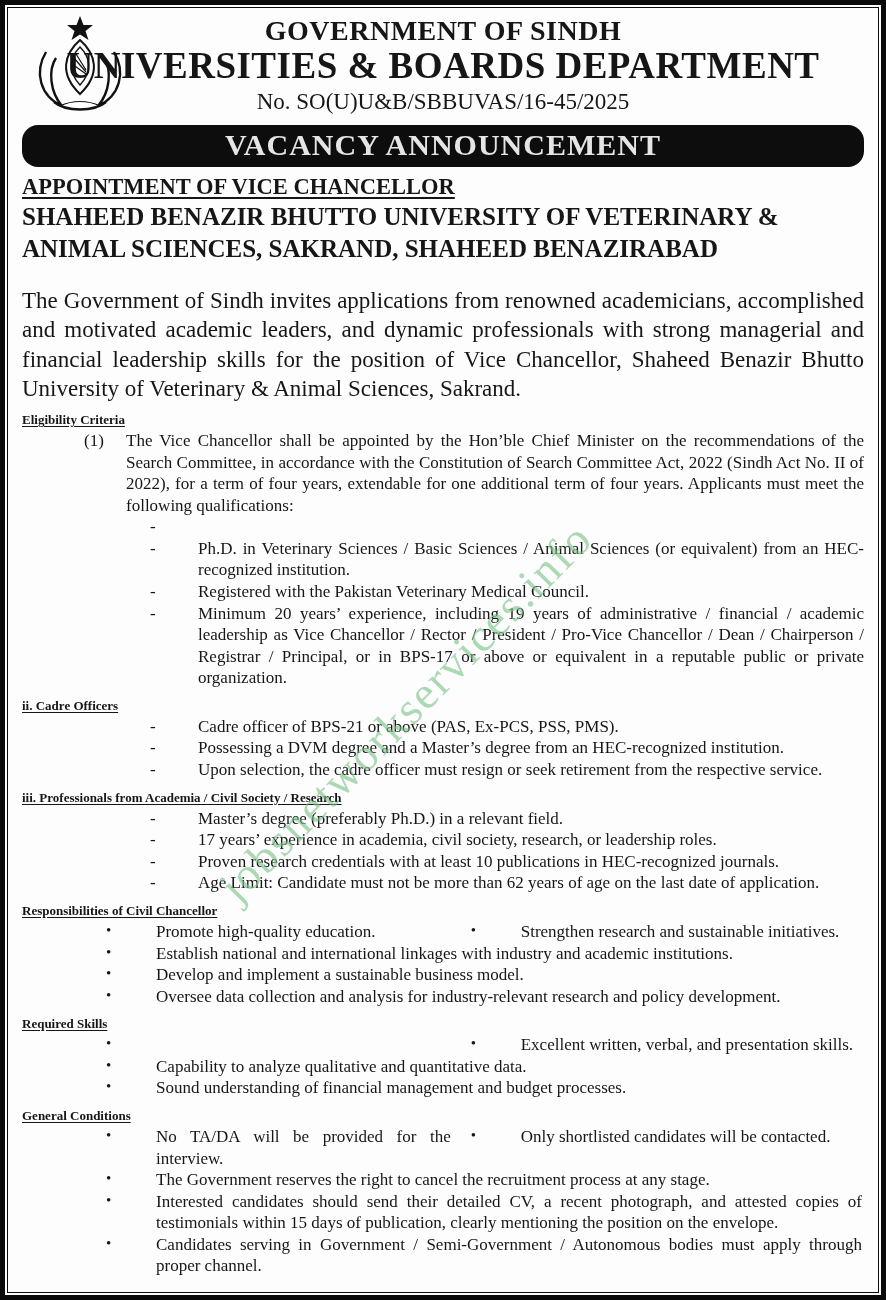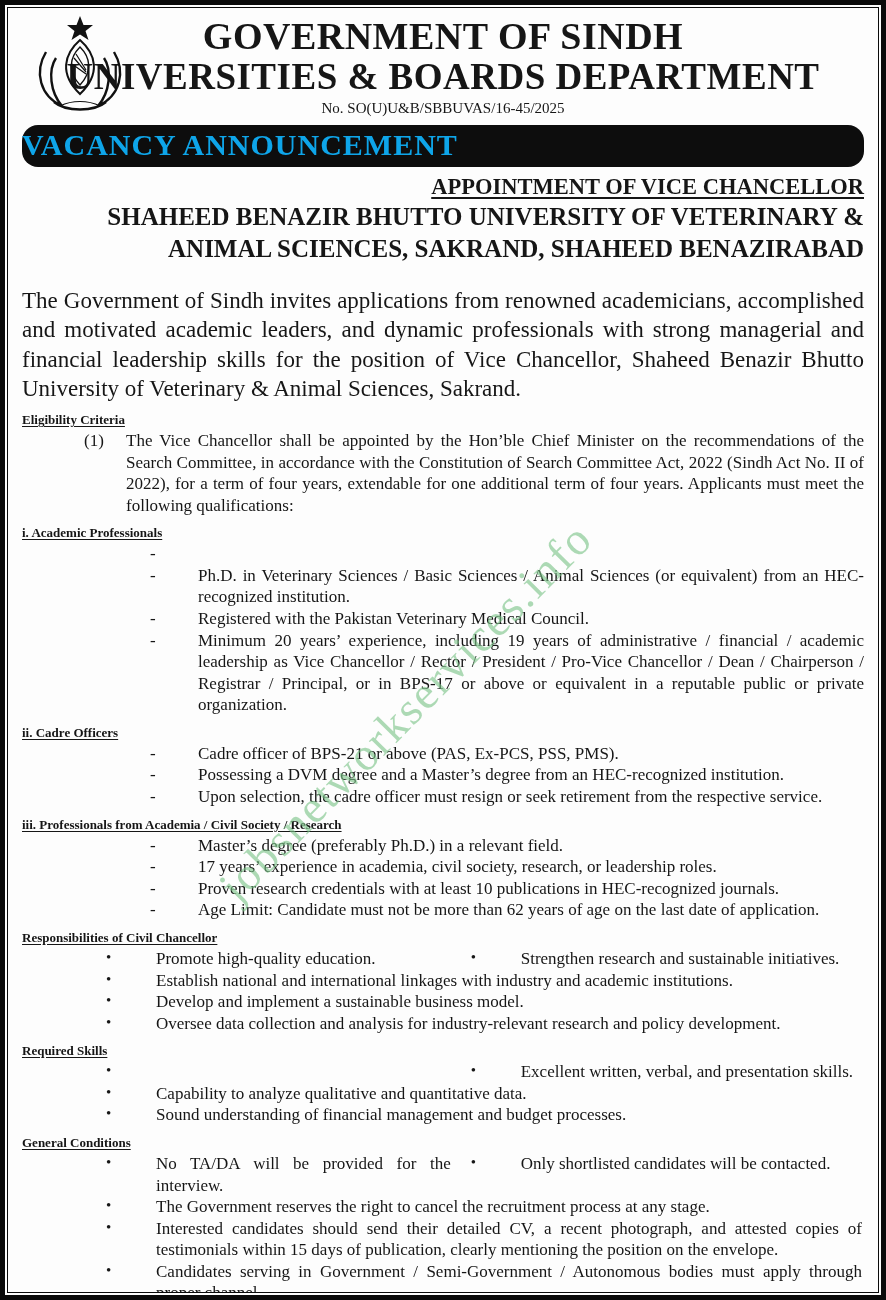--- a/index.html
+++ b/index.html
@@ -10,30 +10,30 @@
     font-family:"Liberation Serif", serif; color:#161616;
     overflow:hidden;
   }
   .inner{
     border:1.5px solid #0a0a0a; box-sizing:border-box; height:100%;
     padding:4px 14px 6px 14px; position:relative; overflow:hidden;
   }
   
   .hdr{position:relative; text-align:center; padding-top:4px; min-height:104px;}
   .emblem{position:absolute; left:2px; top:2px; width:112px; height:102px;}
-  .hdr-l1{font-size:38px; font-weight:bold; letter-spacing:.5px; line-height:1.08; margin:0;}
+  .hdr-l1{font-size:28px; font-weight:bold; letter-spacing:.5px; line-height:1.08; margin:0;}
   .hdr-l2{font-size:37px; font-weight:bold; letter-spacing:.5px; line-height:1.1; margin:0;}
-  .hdr-ref{font-size:15px; margin-top:2px;}
+  .hdr-ref{font-size:23px; margin-top:2px;}
   .banner{
-    background:#0d0d0d; color:#0ea5e9; border-radius:16px;
-    text-align:left; font-size:30px; font-weight:bold; letter-spacing:1px;
+    background:#0d0d0d; color:#e5e5e5; border-radius:16px;
+    text-align:center; font-size:30px; font-weight:bold; letter-spacing:1px;
     padding:3px 0 5px; margin:5px 0 3px;
   }
   
-  .titleblock{text-align:right; margin-top:6px;}
+  .titleblock{text-align:left; margin-top:6px;}
   .t1{font-size:22.5px; font-weight:bold; text-decoration:underline; text-underline-offset:3px; line-height:1.25;}
   .t2{font-size:25px; font-weight:bold; text-underline-offset:3px; line-height:1.28;}
   
   .intro{font-size:23px; line-height:1.27; text-align:justify; margin:21px 0 0;}
   .sec-head{font-size:13px; font-weight:bold; text-decoration:underline; text-underline-offset:2px; margin:9px 0 2px;}
   .numrow{display:flex; padding-left:62px; font-size:17px; line-height:1.27; margin-top:1px;}
   .numrow .num{flex:none; width:42px;}
   .numrow .ntext{flex:1; text-align:justify;}
   .drow{display:flex; padding-left:128px; font-size:17px; line-height:1.27;}
   .drow .dash{flex:none; width:48px;}
@@ -90,21 +90,20 @@
     <div>
       <div class="sec-head">Eligibility Criteria</div>
       <div class="numrow">
         <span class="num">(1)</span>
         <span class="ntext">The Vice Chancellor shall be appointed by the Hon’ble Chief Minister on the recommendations of the Search Committee, in accordance with the Constitution of Search Committee Act, 2022 (Sindh Act No. II of 2022), for a term of four years, extendable for one additional term of four years. Applicants must meet the following qualifications:</span>
       </div>
     </div>
 
     <div>
         <div class="dash-section">
-          <div class="sec-head">i.  Academic Professionals</div>
           <div class="drow">
             <span class="dash">-</span>
           </div>
           <div class="drow">
             <span class="dash">-</span>
             <span class="dtext">Ph.D. in Veterinary Sciences / Basic Sciences / Animal Sciences (or equivalent) from an HEC-recognized institution.</span>
           </div>
           <div class="drow">
             <span class="dash">-</span>
             <span class="dtext">Registered with the Pakistan Veterinary Medical Council.</span>

